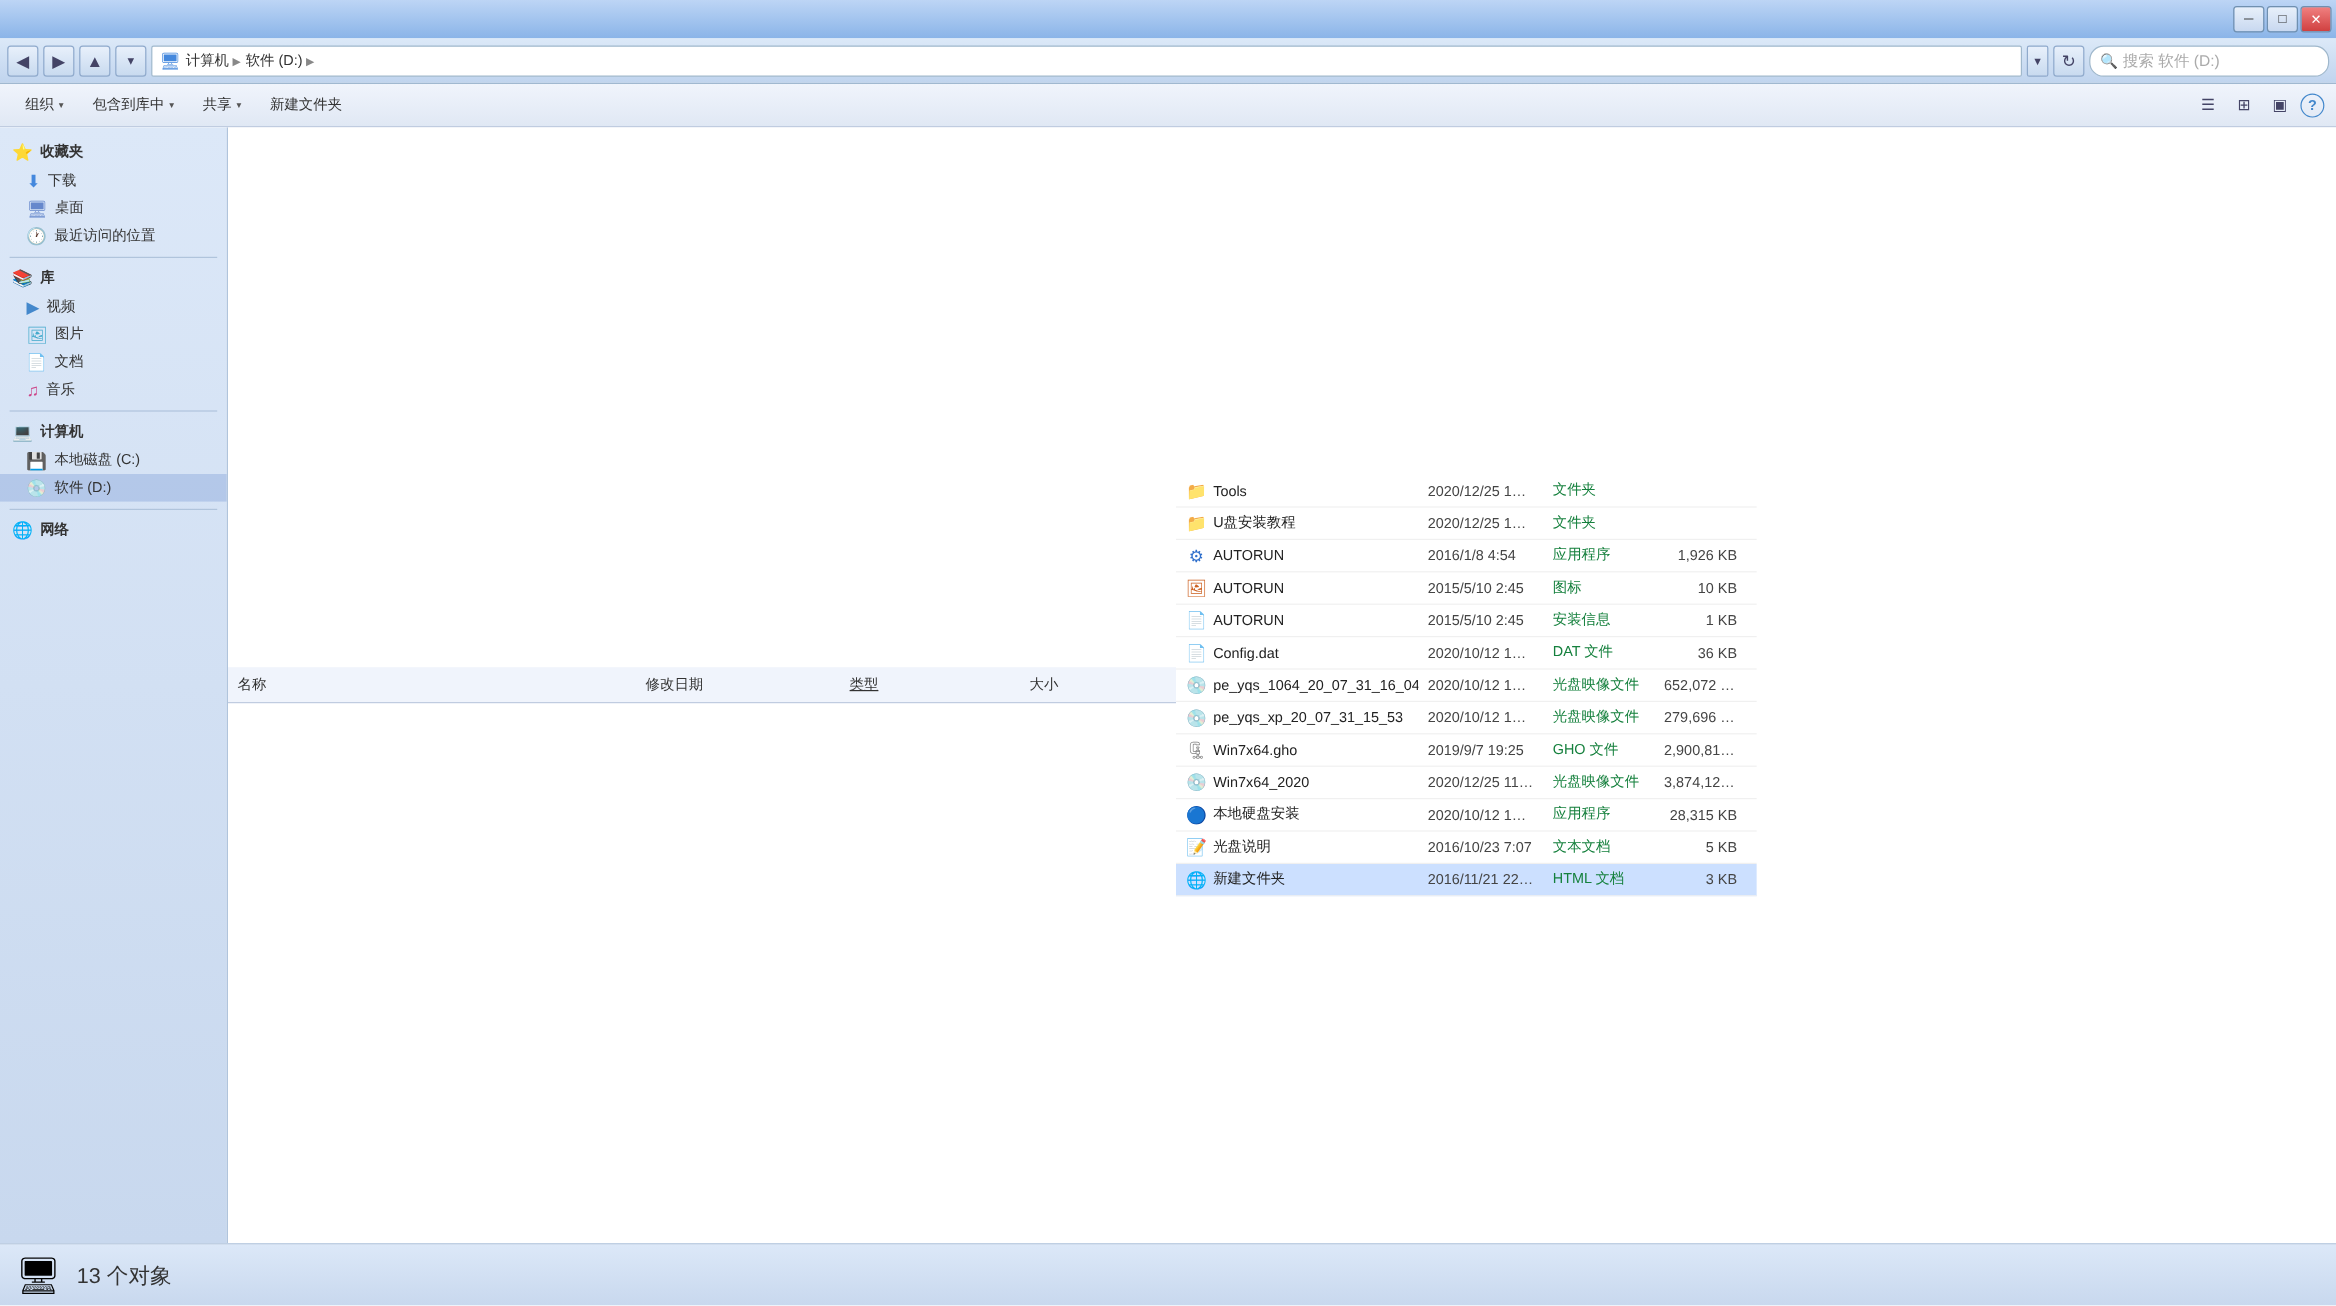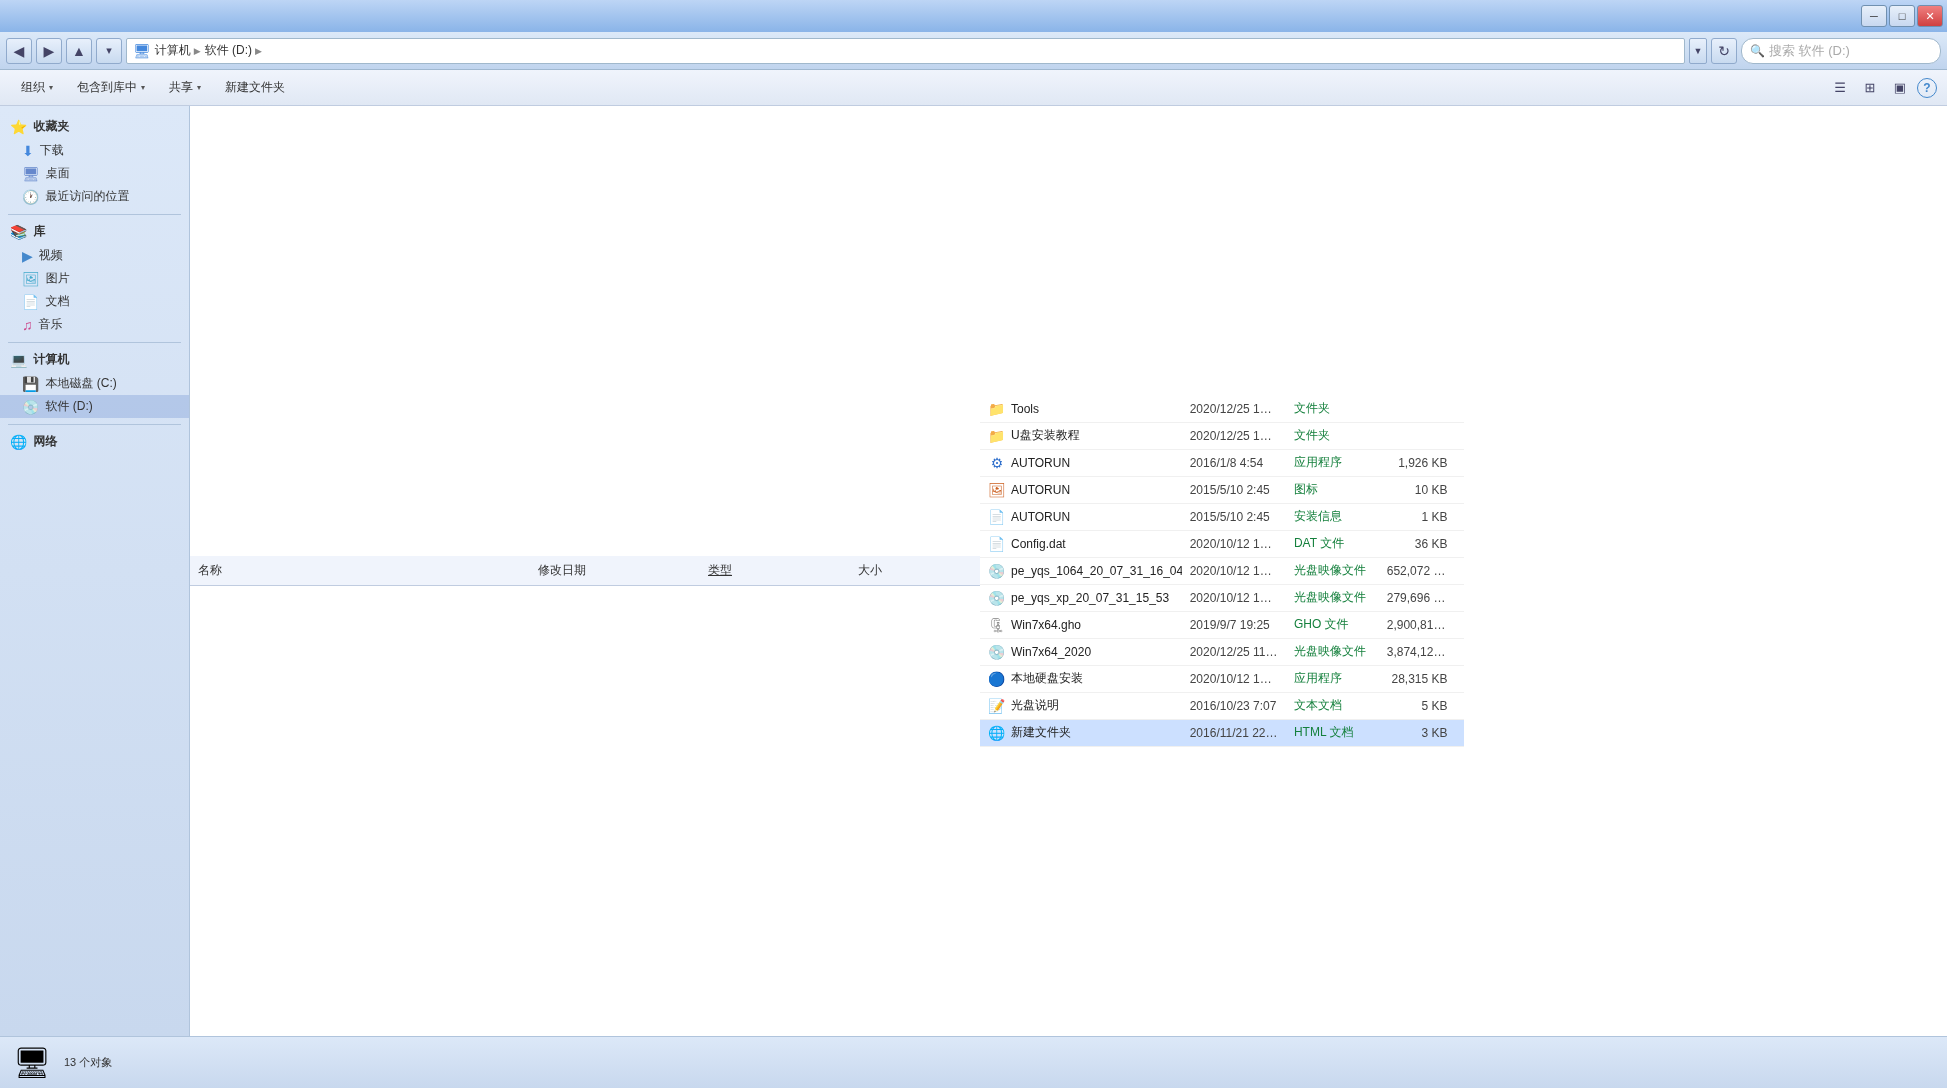--- a/index.html
+++ b/index.html
@@ -316,21 +316,21 @@
     }
     .status-icon {
       width: 40px;
       height: 40px;
       display: flex;
       align-items: center;
       justify-content: center;
       font-size: 30px;
     }
     .status-text {
-      font-size: 11px;
+      font-size: 18px;
       color: #333;
     }
 
     
     .icon-folder { color: #e8c040; }
     .icon-exe { color: #3070cc; }
     .icon-image { color: #cc6020; }
     .icon-dat { color: #606060; }
     .icon-iso { color: #6080cc; }
     .icon-gho { color: #808080; }

